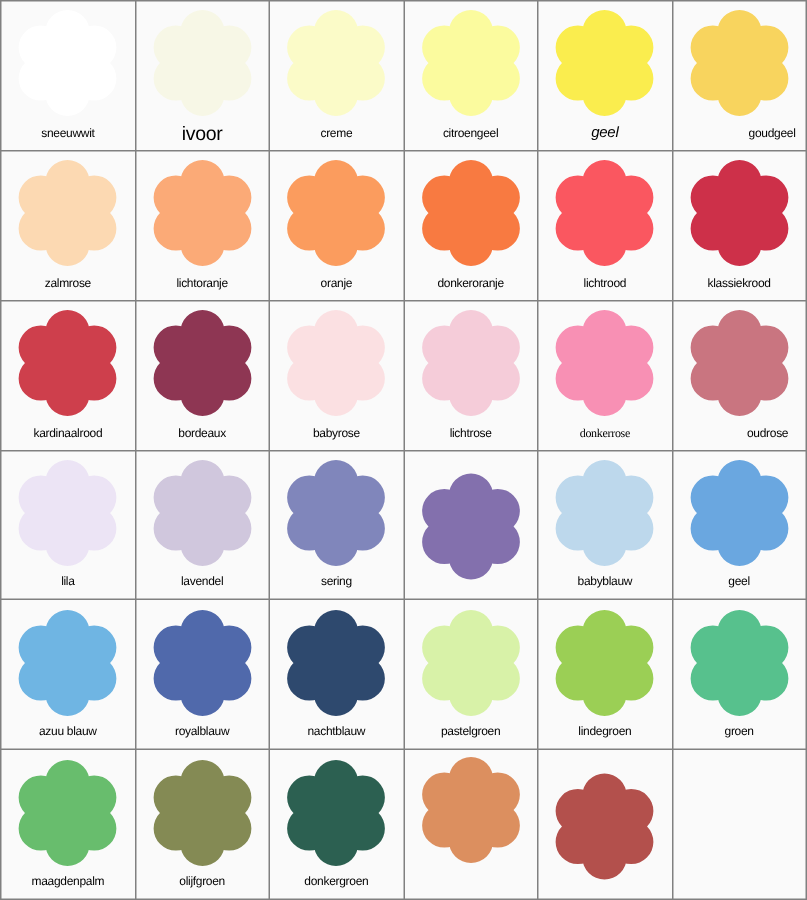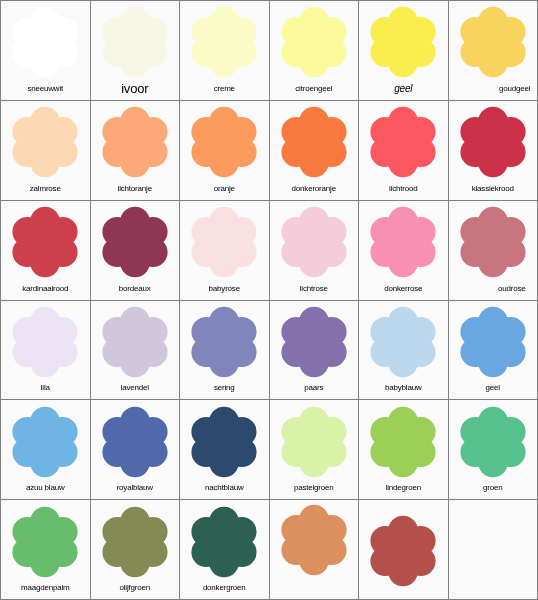--- a/index.html
+++ b/index.html
@@ -192,21 +192,21 @@
         </svg>
       </div>
       <span class="swatch-label" style="font-size: 8px;">lichtrose</span>
     </div>
     <div class="swatch-cell">
       <div class="flower-wrap">
         <svg class="flower-svg" viewBox="0 0 100 100">
           <path d="M 30.5 23 a 19.5 19.5 0 1 0 39 0 a 19.5 19.5 0 1 0 -39 0 M 53.882685902179844 36.5 a 19.5 19.5 0 1 0 39 0 a 19.5 19.5 0 1 0 -39 0 M 53.882685902179844 63.49999999999999 a 19.5 19.5 0 1 0 39 0 a 19.5 19.5 0 1 0 -39 0 M 30.5 77 a 19.5 19.5 0 1 0 39 0 a 19.5 19.5 0 1 0 -39 0 M 7.1173140978201594 63.50000000000001 a 19.5 19.5 0 1 0 39 0 a 19.5 19.5 0 1 0 -39 0 M 7.1173140978201594 36.5 a 19.5 19.5 0 1 0 39 0 a 19.5 19.5 0 1 0 -39 0 M 24 50 a 26 26 0 1 0 52 0 a 26 26 0 1 0 -52 0" fill="#f890b4" fill-rule="nonzero"></path>
         </svg>
       </div>
-      <span class="swatch-label" style="font-size: 8px;">donkerrose</span>
+      <span class="swatch-label" style="font-size: 8px; font-family: Liberation Serif, serif;">donkerrose</span>
     </div>
     <div class="swatch-cell">
       <div class="flower-wrap">
         <svg class="flower-svg" viewBox="0 0 100 100">
           <path d="M 30.5 23 a 19.5 19.5 0 1 0 39 0 a 19.5 19.5 0 1 0 -39 0 M 53.882685902179844 36.5 a 19.5 19.5 0 1 0 39 0 a 19.5 19.5 0 1 0 -39 0 M 53.882685902179844 63.49999999999999 a 19.5 19.5 0 1 0 39 0 a 19.5 19.5 0 1 0 -39 0 M 30.5 77 a 19.5 19.5 0 1 0 39 0 a 19.5 19.5 0 1 0 -39 0 M 7.1173140978201594 63.50000000000001 a 19.5 19.5 0 1 0 39 0 a 19.5 19.5 0 1 0 -39 0 M 7.1173140978201594 36.5 a 19.5 19.5 0 1 0 39 0 a 19.5 19.5 0 1 0 -39 0 M 24 50 a 26 26 0 1 0 52 0 a 26 26 0 1 0 -52 0" fill="#c97580" fill-rule="nonzero"></path>
         </svg>
       </div>
       <span class="swatch-label" style="font-size: 8px; padding-left: 38px;">oudrose</span>
     </div>
     <div class="swatch-cell">
@@ -232,21 +232,20 @@
         </svg>
       </div>
       <span class="swatch-label" style="font-size: 8px;">sering</span>
     </div>
     <div class="swatch-cell">
       <div class="flower-wrap">
         <svg class="flower-svg" viewBox="0 0 100 100">
           <path d="M 30.5 23 a 19.5 19.5 0 1 0 39 0 a 19.5 19.5 0 1 0 -39 0 M 53.882685902179844 36.5 a 19.5 19.5 0 1 0 39 0 a 19.5 19.5 0 1 0 -39 0 M 53.882685902179844 63.49999999999999 a 19.5 19.5 0 1 0 39 0 a 19.5 19.5 0 1 0 -39 0 M 30.5 77 a 19.5 19.5 0 1 0 39 0 a 19.5 19.5 0 1 0 -39 0 M 7.1173140978201594 63.50000000000001 a 19.5 19.5 0 1 0 39 0 a 19.5 19.5 0 1 0 -39 0 M 7.1173140978201594 36.5 a 19.5 19.5 0 1 0 39 0 a 19.5 19.5 0 1 0 -39 0 M 24 50 a 26 26 0 1 0 52 0 a 26 26 0 1 0 -52 0" fill="#8370ad" fill-rule="nonzero"></path>
         </svg>
       </div>
-      <span class="swatch-label" style="font-size: 8px;">paars</span>
     </div>
     <div class="swatch-cell">
       <div class="flower-wrap">
         <svg class="flower-svg" viewBox="0 0 100 100">
           <path d="M 30.5 23 a 19.5 19.5 0 1 0 39 0 a 19.5 19.5 0 1 0 -39 0 M 53.882685902179844 36.5 a 19.5 19.5 0 1 0 39 0 a 19.5 19.5 0 1 0 -39 0 M 53.882685902179844 63.49999999999999 a 19.5 19.5 0 1 0 39 0 a 19.5 19.5 0 1 0 -39 0 M 30.5 77 a 19.5 19.5 0 1 0 39 0 a 19.5 19.5 0 1 0 -39 0 M 7.1173140978201594 63.50000000000001 a 19.5 19.5 0 1 0 39 0 a 19.5 19.5 0 1 0 -39 0 M 7.1173140978201594 36.5 a 19.5 19.5 0 1 0 39 0 a 19.5 19.5 0 1 0 -39 0 M 24 50 a 26 26 0 1 0 52 0 a 26 26 0 1 0 -52 0" fill="#bdd8ec" fill-rule="nonzero"></path>
         </svg>
       </div>
       <span class="swatch-label" style="font-size: 8px; text-align: center;">babyblauw</span>
     </div>
     <div class="swatch-cell">

